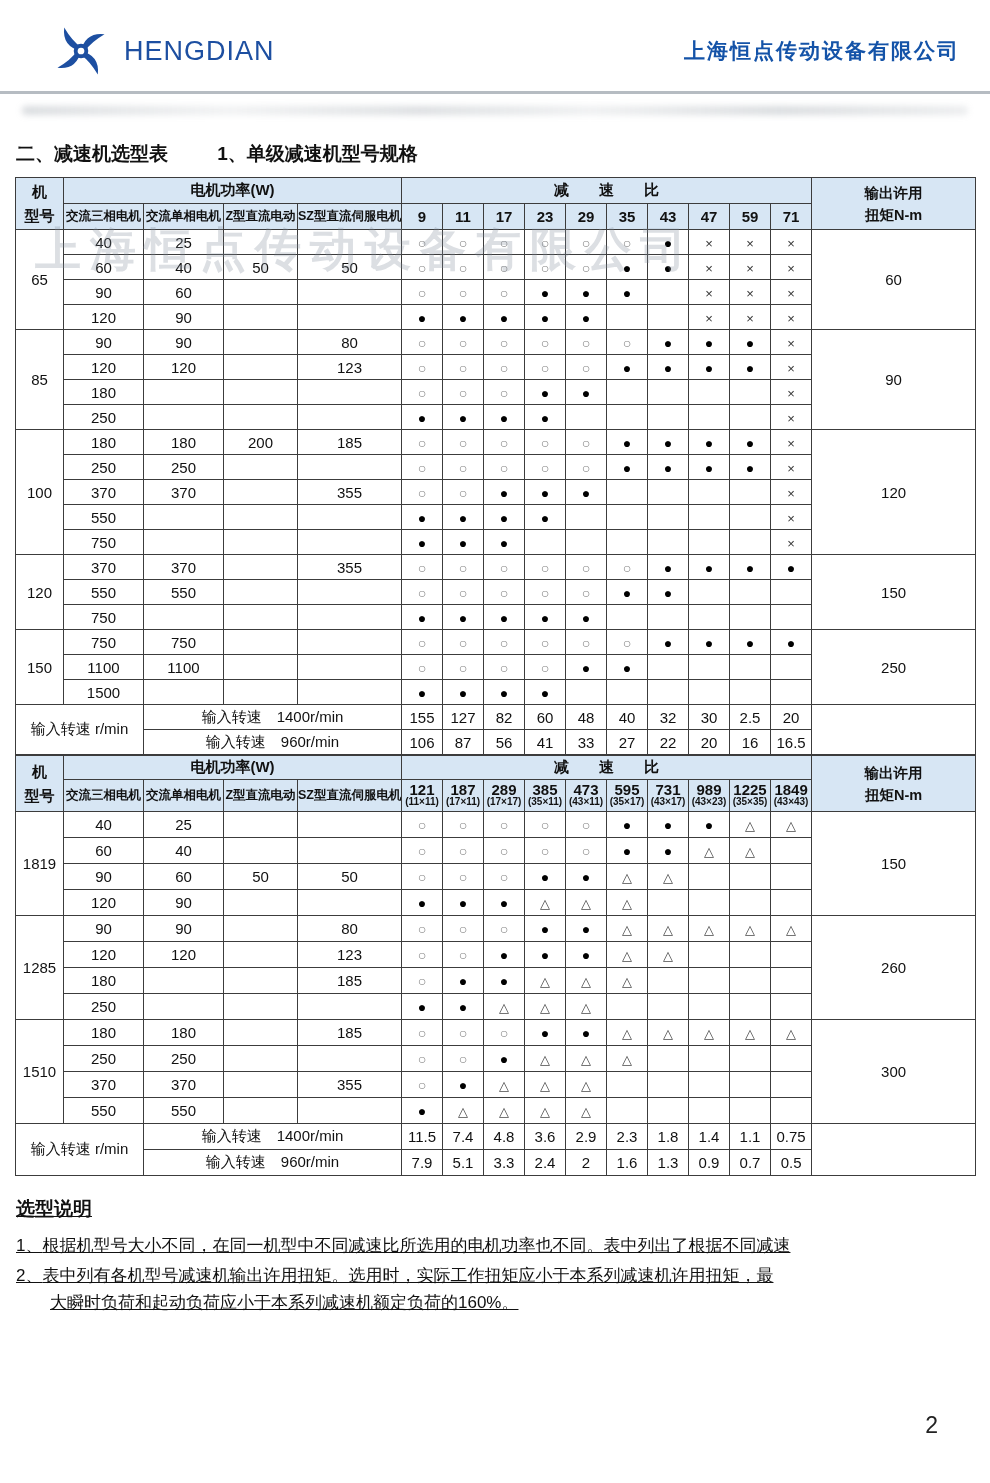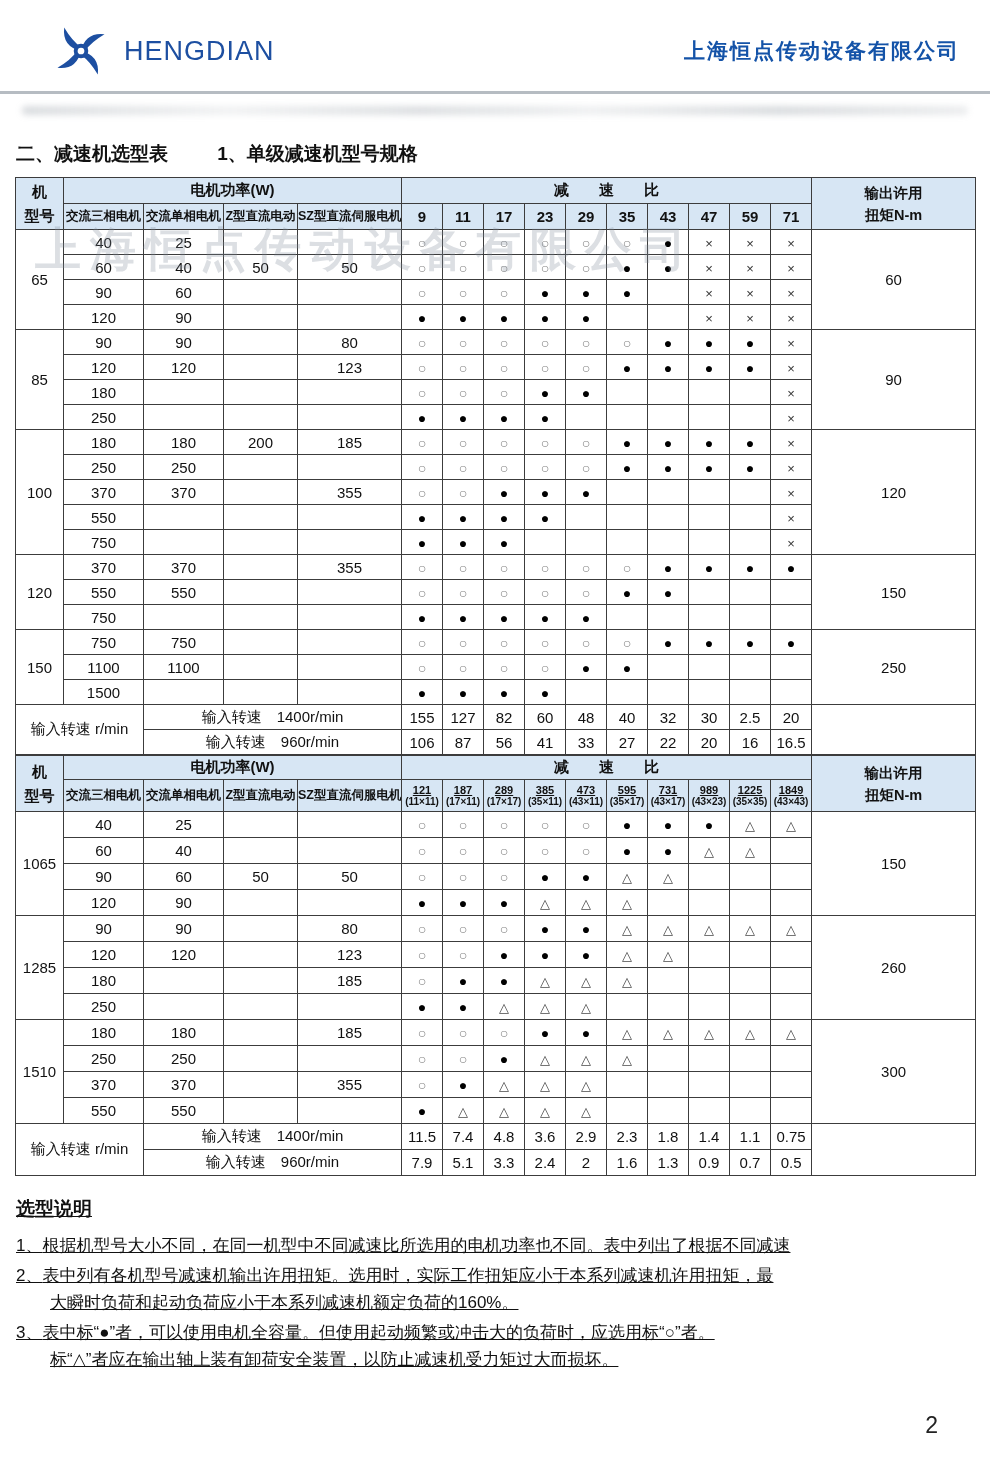--- a/index.html
+++ b/index.html
@@ -40,21 +40,21 @@
   .t2 thead tr.hr1{height:24px;}
   .t2 thead tr.hr2{height:32px;}
   .t1 tbody tr{height:25px;}
   .t2 tbody tr{height:26px;}
   .model-th div{line-height:24px;font-size:15px;}
   .group-th{font-size:15px;}
   .ratio-group-th{font-size:15px;}
   .torque-th div{line-height:22px;font-size:14.5px;}
   .power-col-th{font-size:12.5px;font-weight:bold;}
   .ratio-th{font-size:15px;}
-  .ratio-th .rv{font-size:11px;line-height:12px;font-weight:bold;text-decoration:underline;}
+  .ratio-th .rv{font-size:15px;line-height:12px;font-weight:bold;}
   .ratio-th .rs{font-size:10px;line-height:11px;font-weight:bold;}
   .sel td{font-size:15px;}
   td.model-cell{font-size:15px;}
   td.torque-cell{font-size:15px;}
   .sym-open{color:#858585;font-size:14px;}
   .sym-filled{color:#000;font-size:14px;}
   .sym-x{color:#333;font-size:13px;}
   .sym-tri{color:#4a4a4a;font-size:13px;}
   td.speed-label{font-size:15px;}
   td.speed-val{font-size:15px;}
@@ -574,21 +574,21 @@
                 <div class="rs">(35×35)</div>
               </th>
               <th class="ratio-th">
                 <div class="rv">1849</div>
                 <div class="rs">(43×43)</div>
               </th>
             </tr>
           </thead>
           <tbody>
             <tr>
-              <td class="model-cell" rowspan="4">1065</td>
+              <td class="model-cell" rowspan="4">1819</td>
               <td class="power-cell">40</td>
               <td class="power-cell">25</td>
               <td class="power-cell"></td>
               <td class="power-cell"></td>
               <td><span class="sym-open">○</span></td>
               <td><span class="sym-open">○</span></td>
               <td><span class="sym-open">○</span></td>
               <td><span class="sym-open">○</span></td>
               <td><span class="sym-open">○</span></td>
               <td><span class="sym-filled">●</span></td>
@@ -820,22 +820,16 @@
       </div>
     </div>
 
     <div class="note-item">
       <div class="note-line">
         <span>2、</span><span>表中列有各机型号减速机输出许用扭矩。选用时，实际工作扭矩应小于本系列减速机许用扭矩，最</span>
       </div>
       <div class="note-line indent">大瞬时负荷和起动负荷应小于本系列减速机额定负荷的160%。</div>
     </div>
 
-    <div class="note-item">
-      <div class="note-line">
-        <span>3、</span><span>表中标“●”者，可以使用电机全容量。但使用起动频繁或冲击大的负荷时，应选用标“○”者。</span>
-      </div>
-      <div class="note-line indent">标“△”者应在输出轴上装有卸荷安全装置，以防止减速机受力矩过大而损坏。</div>
-    </div>
   </div>
 
   <div class="pageno">2</div>
 </div>
 
 </body></html>

